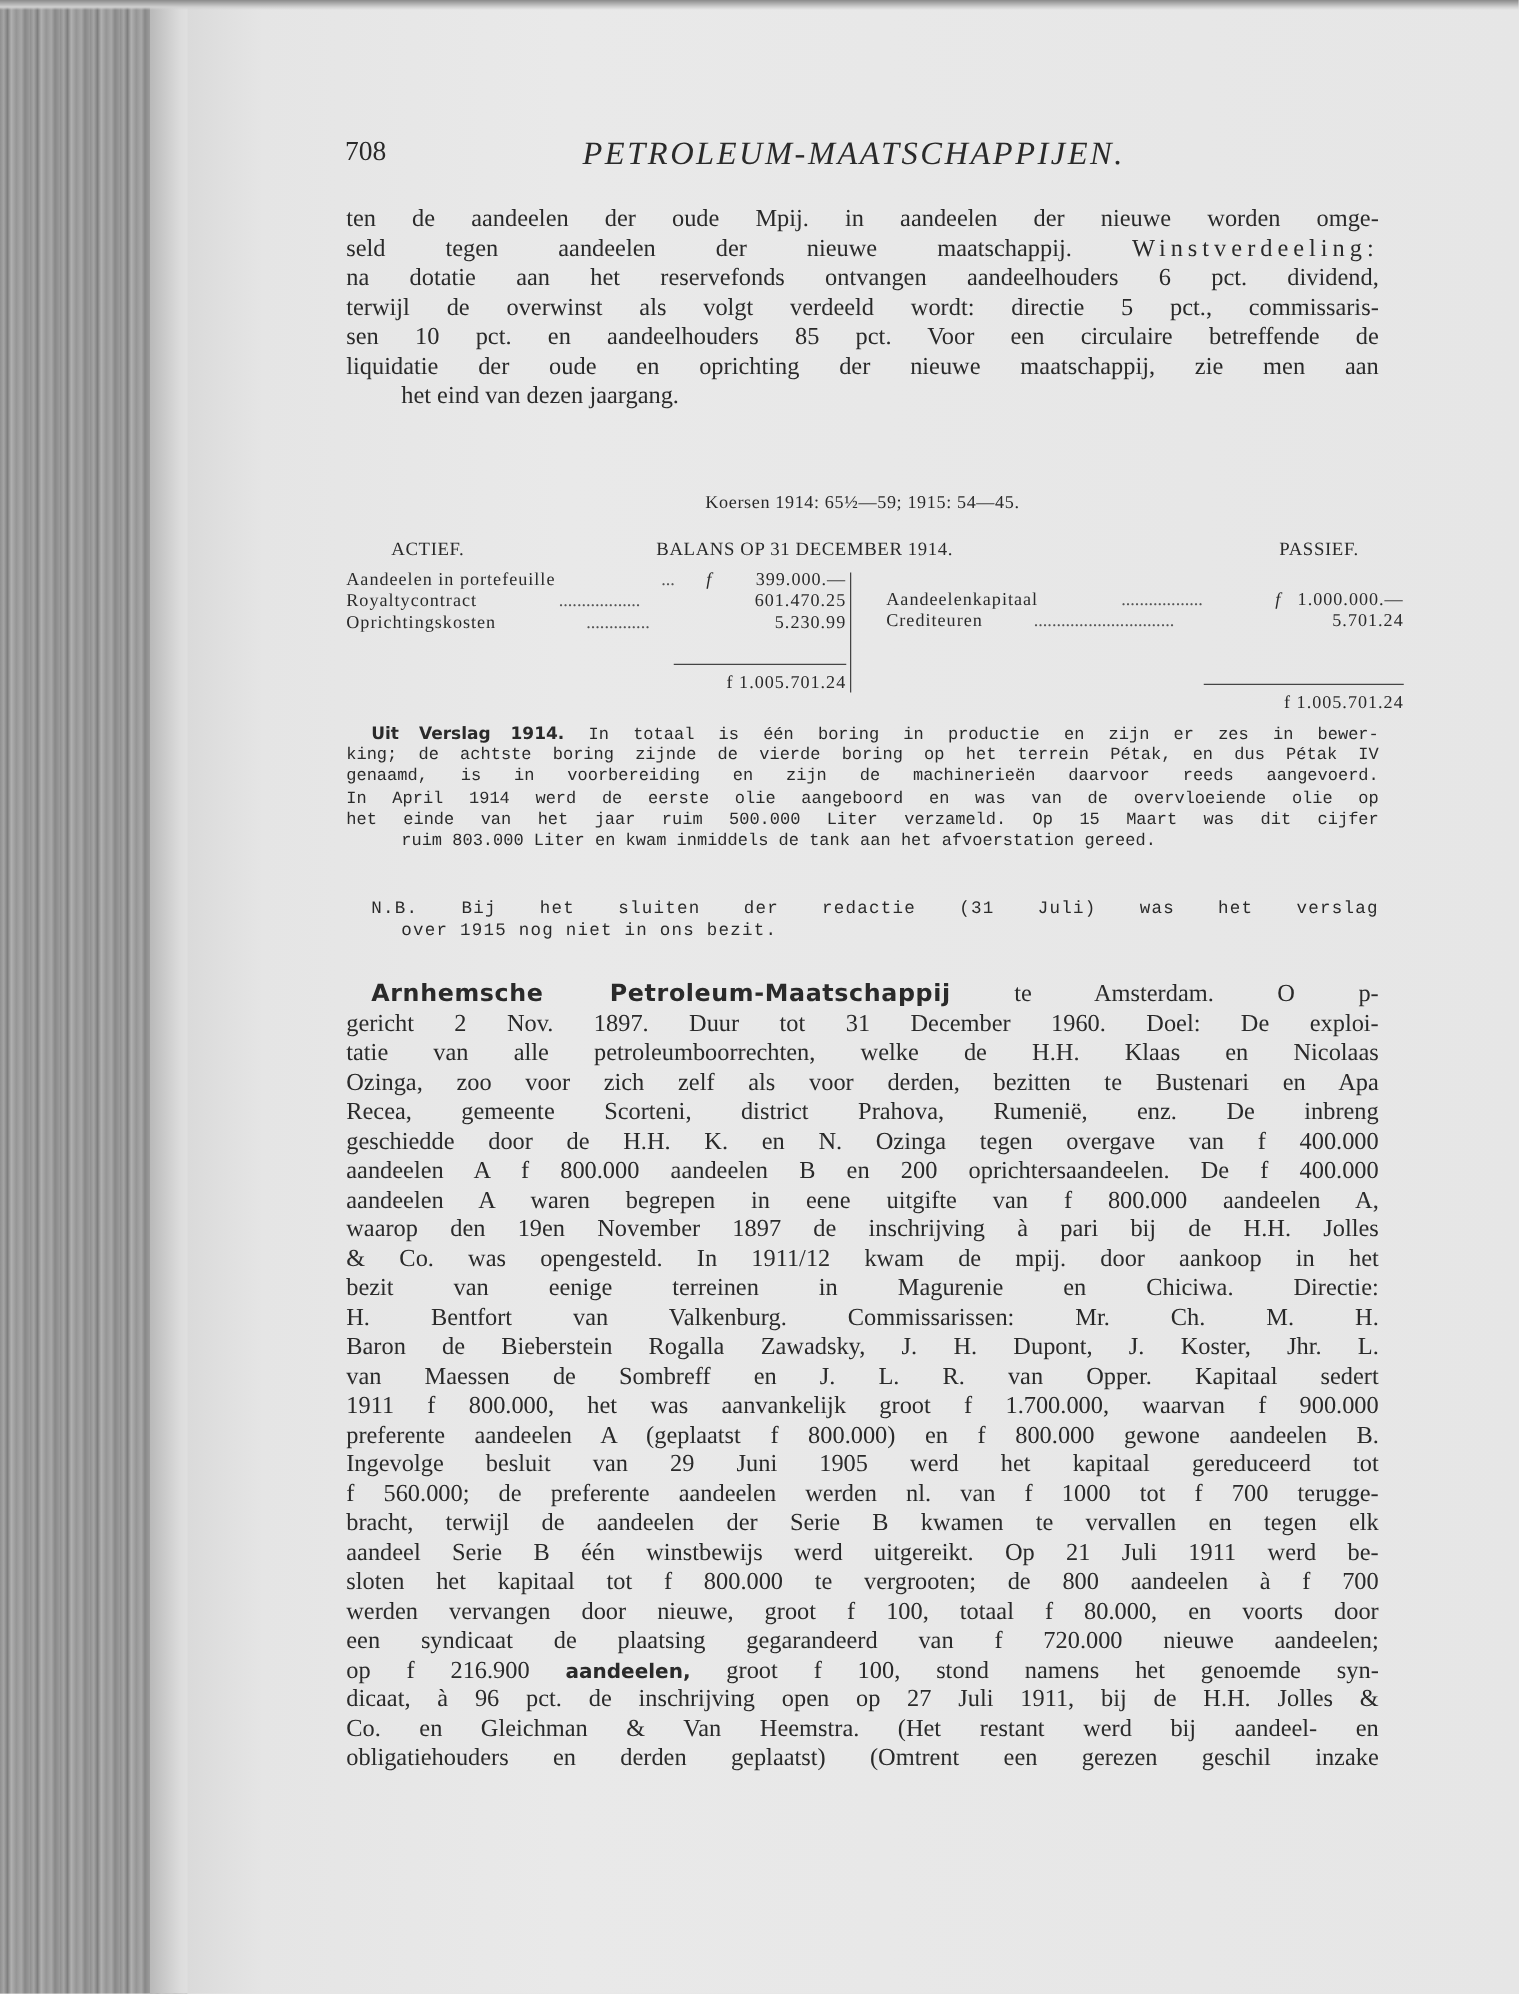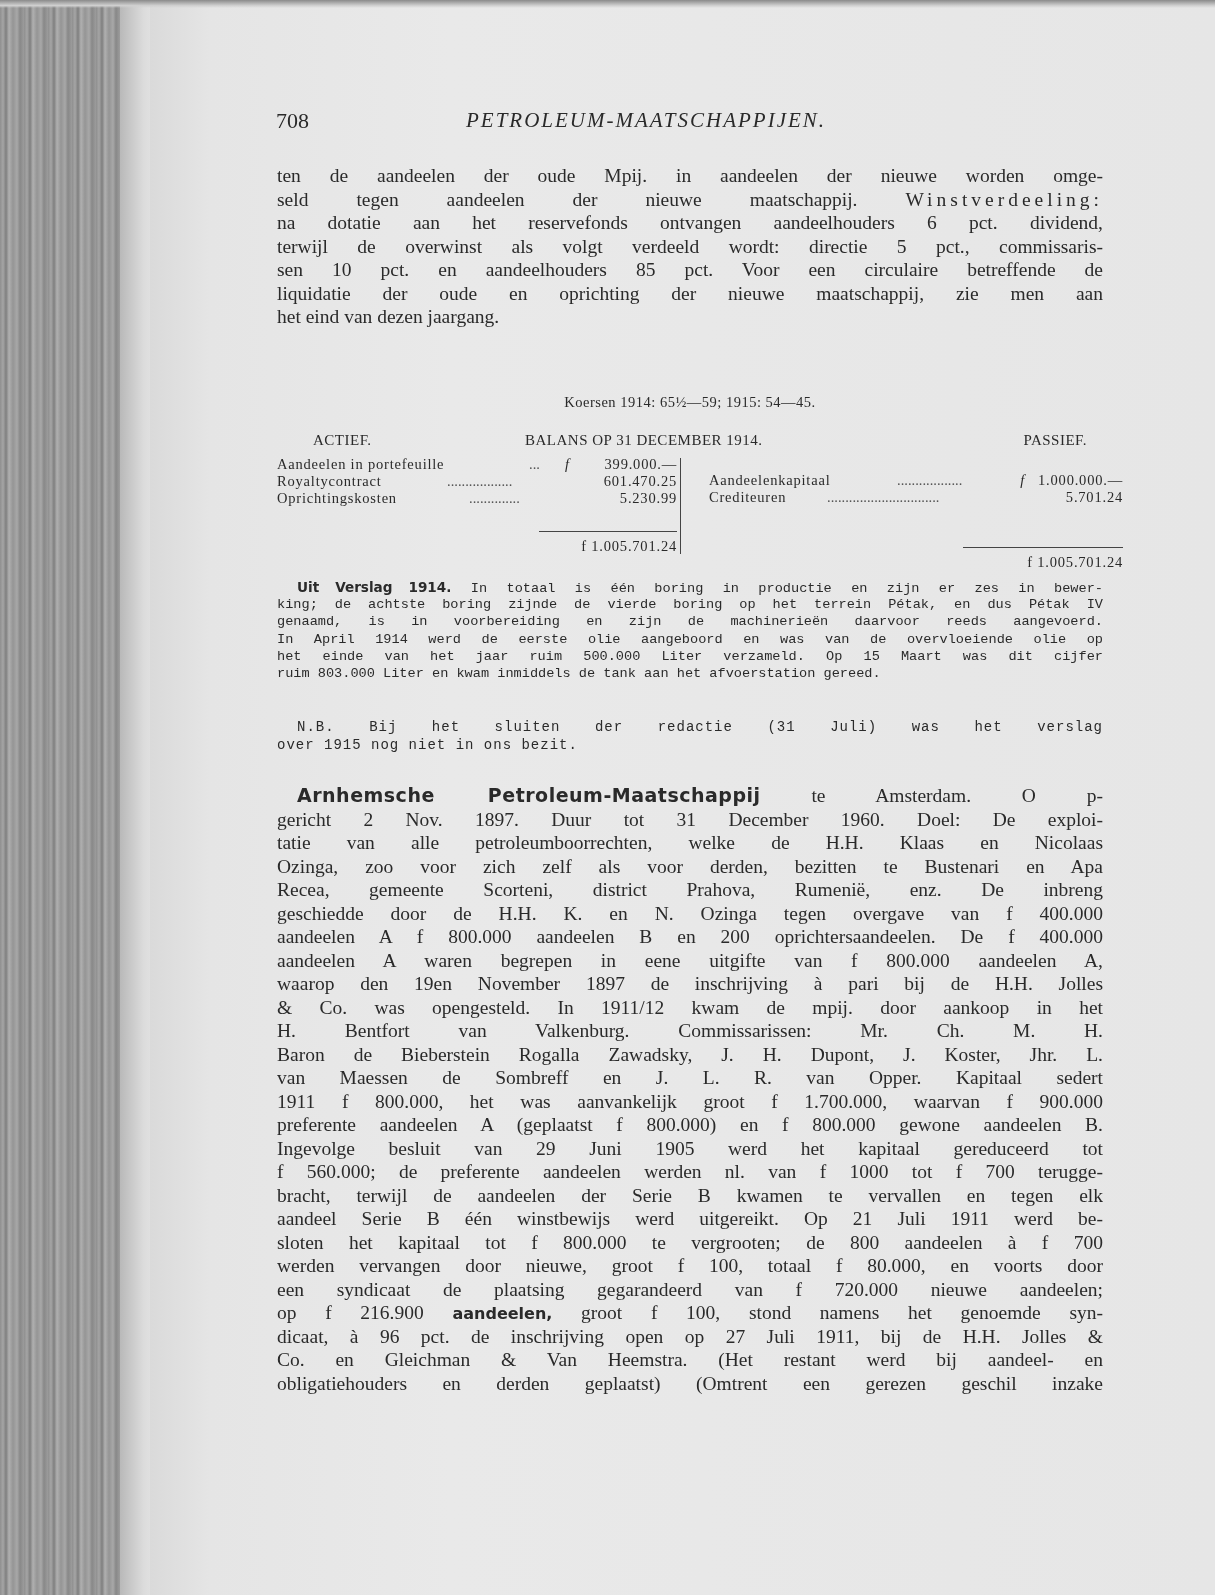--- a/index.html
+++ b/index.html
@@ -26,28 +26,28 @@
   .page {
     position: absolute; left: 150px; top: 0; width: 1065px; height: 1595px;
     background: linear-gradient(90deg, #dadada 0px, #e5e5e5 60px, #e9e9e9 300px, #e6e6e6 100%);
   }
   .running-head {
     position: absolute; top: 108px; left: 276px; width: 830px; height: 30px;
     font-family: "Liberation Serif", serif; font-size: 22px;
   }
   .page-number { position: absolute; left: 0; top: 0; font-size: 22px; }
   .header-title {
-    position: absolute; left: 190px; top: 0; font-style: italic; letter-spacing: 2px; font-size: 21px;
+    position: absolute; left: 190px; top: 0; font-style: italic; letter-spacing: 2px; font-size: 26px;
   }
   .text-block {
     position: absolute; left: 277px; width: 826px;
     font-family: "Liberation Serif", serif; font-size: 19.5px; line-height: 23.5px;
   }
   .line { display: block; white-space: nowrap; text-align: justify; text-align-last: justify; height: 23.5px; }
-  .line.last { text-align-last: left; }
+  .line.last { text-align-last: left; margin-left: 44px; }
   .indent { padding-left: 20px; }
   .spaced { letter-spacing: 4px; margin-top: 16px; }
   .koersen {
     position: absolute; top: 394px; left: 277px; width: 826px; text-align: center;
     font-family: "Liberation Serif", serif; font-size: 14.5px; letter-spacing: 0.5px;
   }
   .balance-head {
     position: absolute; top: 432px; left: 277px; width: 826px; height: 22px;
     font-family: "Liberation Serif", serif; font-size: 15px; letter-spacing: 0.5px;
   }
@@ -170,20 +170,21 @@
   <span class="line indent"><span class="company-name">Arnhemsche Petroleum-Maatschappij</span><span> te Amsterdam.  O p-</span></span>
   <span class="line">gericht 2 Nov. 1897.  Duur tot 31 December 1960.  Doel:  De exploi-</span>
   <span class="line">tatie  van alle petroleumboorrechten, welke de H.H. Klaas en Nicolaas</span>
   <span class="line">Ozinga, zoo voor zich zelf als voor derden, bezitten te Bustenari en Apa</span>
   <span class="line">Recea, gemeente Scorteni, district Prahova, Rumenië, enz.  De inbreng</span>
   <span class="line">geschiedde door de H.H. K. en N. Ozinga tegen overgave van f 400.000</span>
   <span class="line">aandeelen A f 800.000 aandeelen B en 200 oprichtersaandeelen. De f 400.000</span>
   <span class="line">aandeelen A waren begrepen in eene uitgifte van f 800.000 aandeelen A,</span>
   <span class="line">waarop den 19en November 1897 de inschrijving à pari bij de H.H. Jolles</span>
   <span class="line">&amp; Co. was opengesteld.  In 1911/12 kwam de mpij. door aankoop in het</span>
+  <span class="line">bezit  van  eenige  terreinen  in  Magurenie  en  Chiciwa.   Directie:</span>
   <span class="line">H. Bentfort  van  Valkenburg.  Commissarissen:  Mr. Ch. M. H.</span>
   <span class="line">Baron de Bieberstein Rogalla Zawadsky, J. H. Dupont, J. Koster, Jhr. L.</span>
   <span class="line">van Maessen de Sombreff en J. L. R. van Opper.  Kapitaal  sedert</span>
   <span class="line">1911 f 800.000, het was aanvankelijk groot f 1.700.000, waarvan f 900.000</span>
   <span class="line">preferente aandeelen A (geplaatst f 800.000) en f 800.000 gewone aandeelen B.</span>
   <span class="line">Ingevolge besluit van 29 Juni 1905 werd het kapitaal gereduceerd tot</span>
   <span class="line">f 560.000; de preferente aandeelen werden nl. van f 1000 tot f 700 terugge-</span>
   <span class="line">bracht, terwijl de aandeelen der Serie B kwamen te vervallen en tegen elk</span>
   <span class="line">aandeel Serie B één winstbewijs werd uitgereikt.   Op 21 Juli 1911 werd be-</span>
   <span class="line">sloten het kapitaal tot f 800.000 te vergrooten; de 800 aandeelen à f 700</span>

